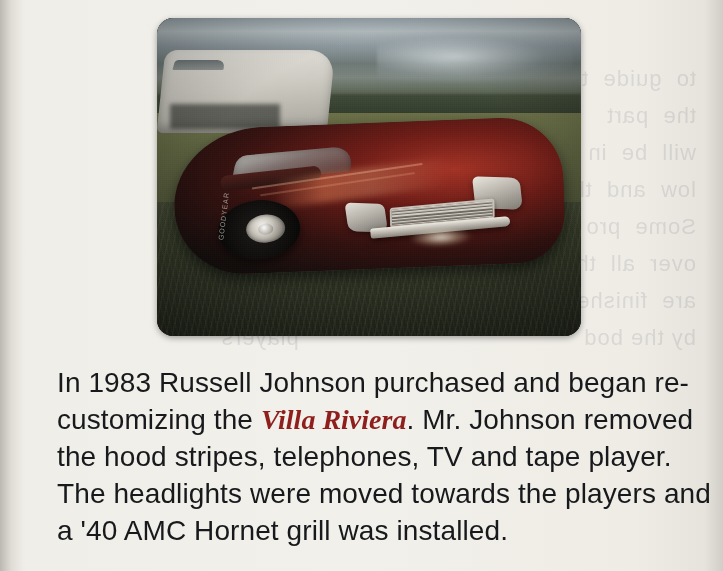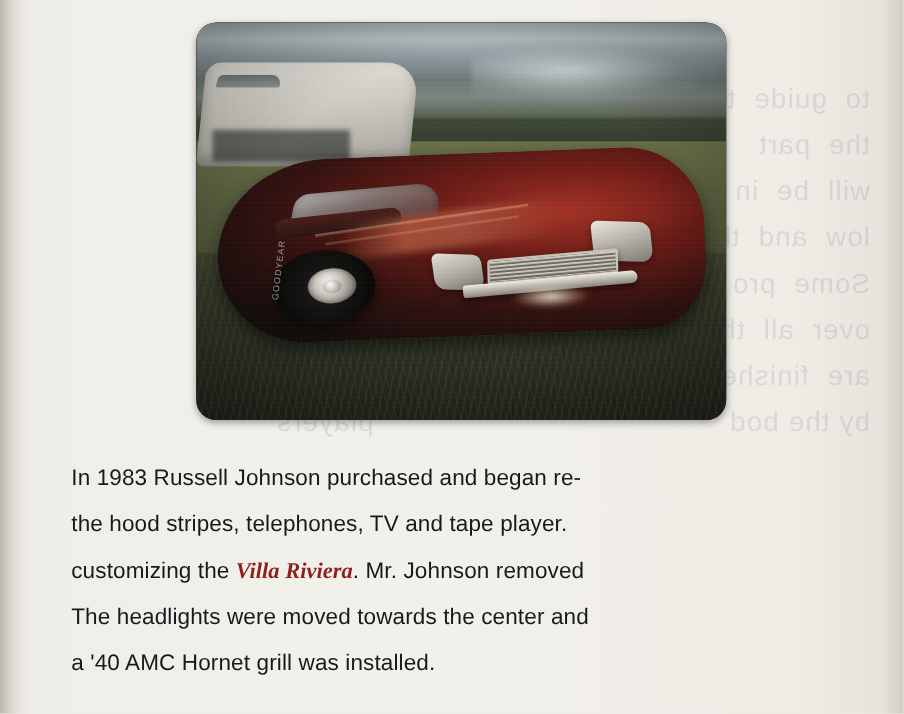--- a/index.html
+++ b/index.html
@@ -339,21 +339,21 @@
   }
 
   
   .caption {
     position: absolute;
     left: 57px;
     top: 364px;
     width: 630px;
     color: #17191c;
     font-family: "Liberation Sans", sans-serif;
-    font-size: 18px;
+    font-size: 28px;
     line-height: 37px;
     letter-spacing: 0.1px;
     font-weight: 400;
   }
   .caption .line {
     white-space: nowrap;
   }
   .villa {
     font-family: "Liberation Serif", serif;
     font-style: italic;
@@ -410,19 +410,19 @@
         </div>
       </div>
 
       <div class="grain"></div>
       <div class="vignette"></div>
     </div>
   </div>
 
   <div class="caption">
     <div class="line">In 1983 Russell Johnson purchased and began re-</div>
+    <div class="line"><span>customizing the </span><span class="villa">Villa Riviera</span><span>. Mr. Johnson removed</span></div>
     <div class="line">the hood stripes, telephones, TV and tape player.</div>
-    <div class="line"><span>customizing the </span><span class="villa">Villa Riviera</span><span>. Mr. Johnson removed</span></div>
-    <div class="line">The headlights were moved towards the center and</div>
+    <div class="line">The headlights were moved towards the players and</div>
     <div class="line">a '40 AMC Hornet grill was installed.</div>
   </div>
 
 </div>
 
 </body></html>

